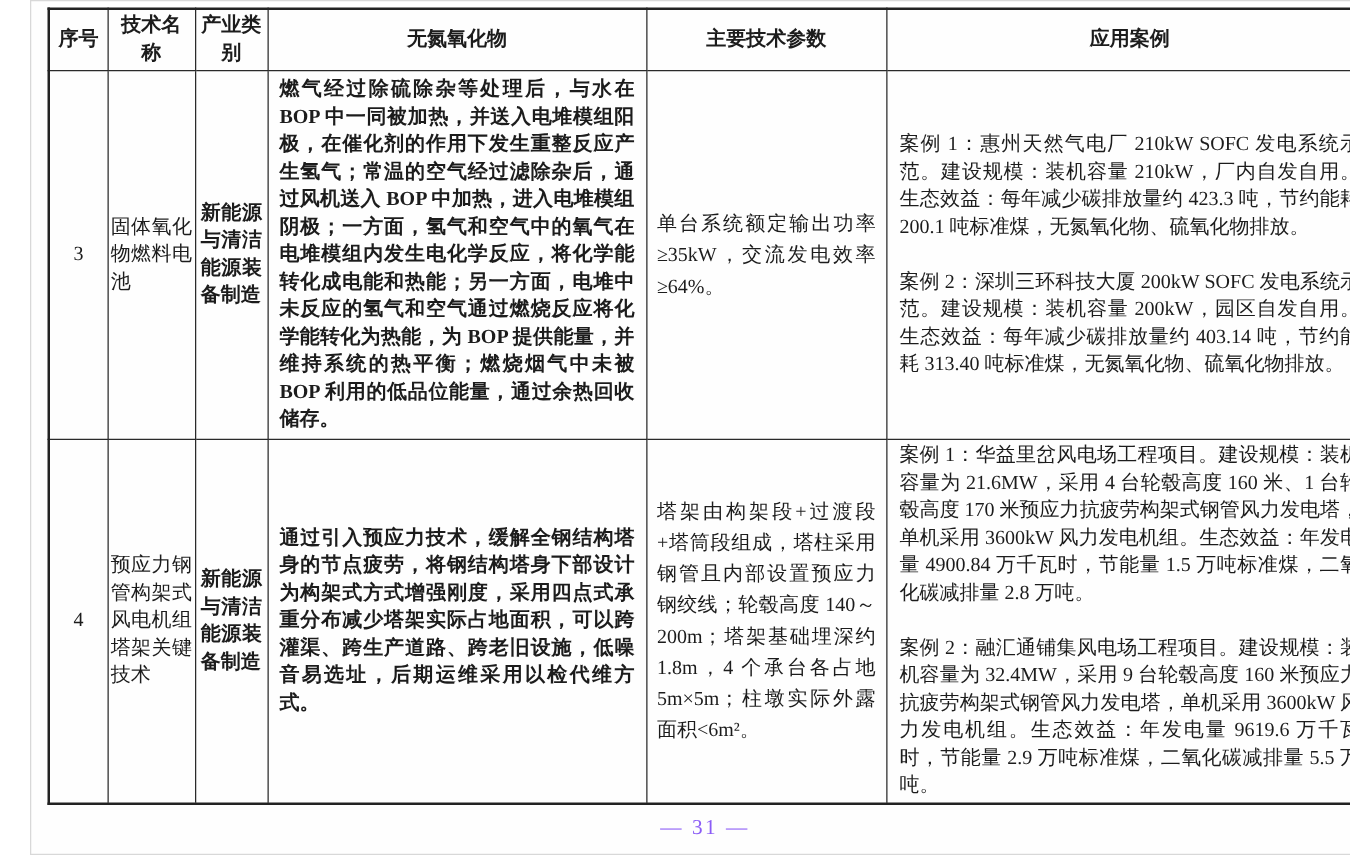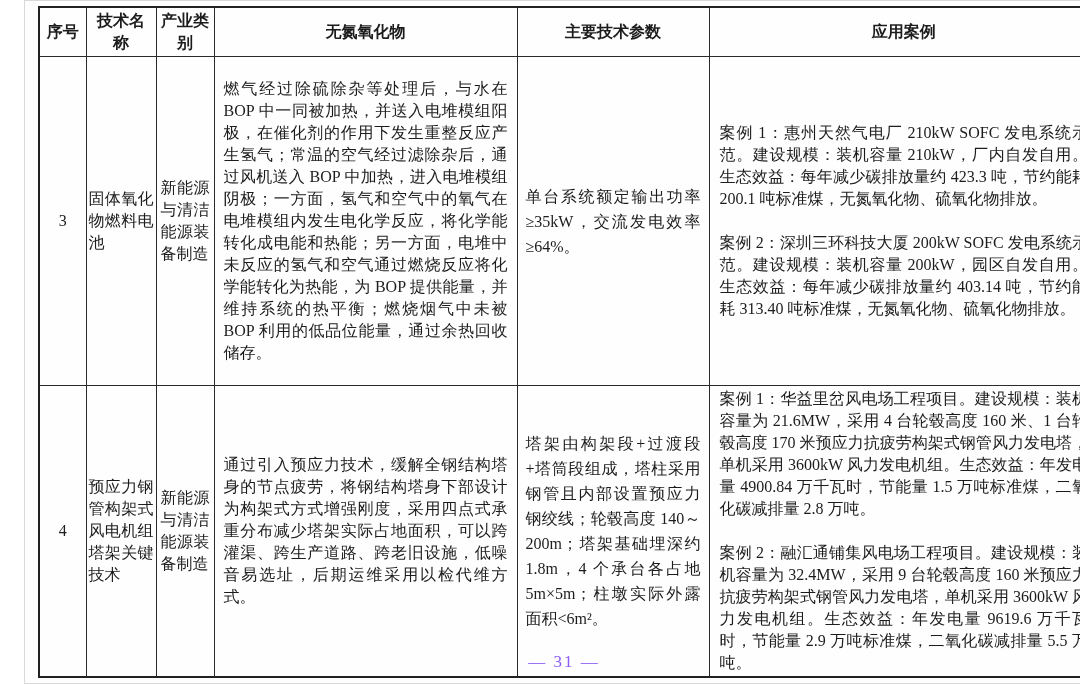--- a/index.html
+++ b/index.html
@@ -43,22 +43,22 @@
     line-height: 20px;
     padding: 2px 4px;
   }
   tr.body-row-1 { height: 247px; }
   tr.body-row-2 { height: 236px; }
   td.c-seq {
     text-align: center;
     font-family: "Liberation Serif", "DejaVu Serif", serif;
   }
   td.c-name { padding: 2px 2px; text-align: justify; text-align-last: left; font-family: Liberation Serif, serif; }
-  td.c-cat  { padding: 16px 4px; text-align: justify; text-align-last: left; }
-  td.c-proc { padding: 21px 9px; }
+  td.c-cat  { padding: 16px 4px; text-align: justify; text-align-last: left; font-weight: bold; }
+  td.c-proc { padding: 4px 9px; font-weight: bold; }
   td.c-proc .txt { text-align: justify; text-align-last: left; }
   td.c-param { padding: 13px 8px; }
   td.c-param .txt { text-align: justify; text-align-last: left; line-height: 25px; }
   td.c-case { padding: 2px 10px; }
   td.c-case p { text-align: justify; text-align-last: left; }
   td.c-case p + p { margin-top: 22px; }
   .page-footer {
     position: absolute;
     left: 0;
     right: 0;

